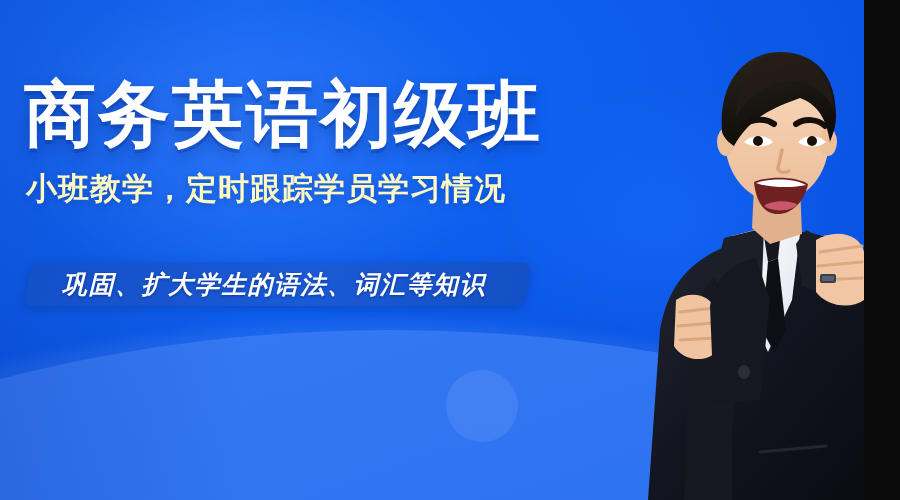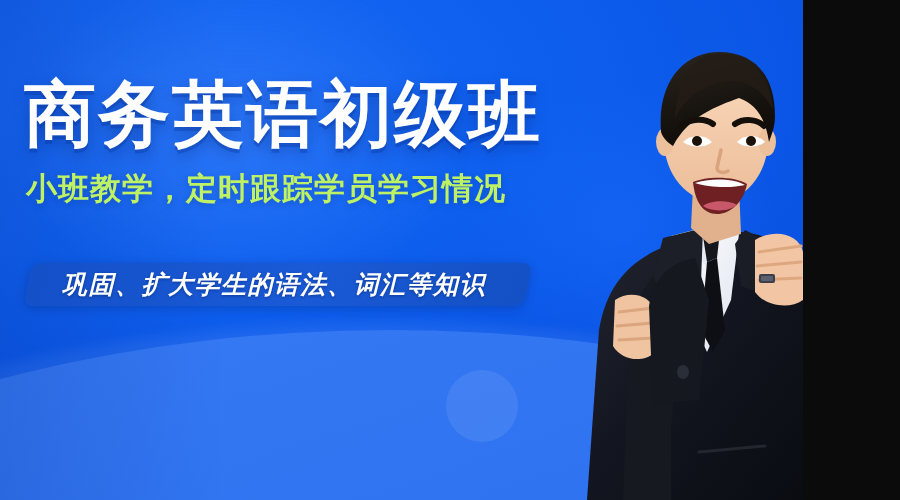--- a/index.html
+++ b/index.html
@@ -2,21 +2,21 @@
 <html><head>
 <meta charset="utf-8">
 <style>
   html, body {
     margin: 0;
     padding: 0;
     background: #0b0b0b;
   }
   .banner {
     position: relative;
-    width: 803px;
+    width: 864px;
     height: 500px;
     overflow: hidden;
     font-family: "Liberation Sans", "DejaVu Sans", sans-serif;
     background: #0d5cec;
   }
 
   
   .bg-base {
     position: absolute;
     inset: 0;
@@ -94,21 +94,21 @@
     letter-spacing: 2px;
     white-space: nowrap;
     text-shadow: 0 4px 0 rgba(6,48,150,0.30), 0 6px 14px rgba(3,30,105,0.35);
     font-family: "Liberation Sans", "DejaVu Sans", sans-serif;
   }
   .subline {
     margin: 22px 0 16px 2px;
     font-size: 31px;
     line-height: 1.1;
     font-weight: 600;
-    color: #bef264;
+    color: #fef9c3;
     letter-spacing: 1px;
     white-space: nowrap;
     text-shadow: 0 2px 6px rgba(4,36,120,0.28);
   }
 
   
   .tagline-wrap {
     position: absolute;
     left: 28px;
     top: 263px;

